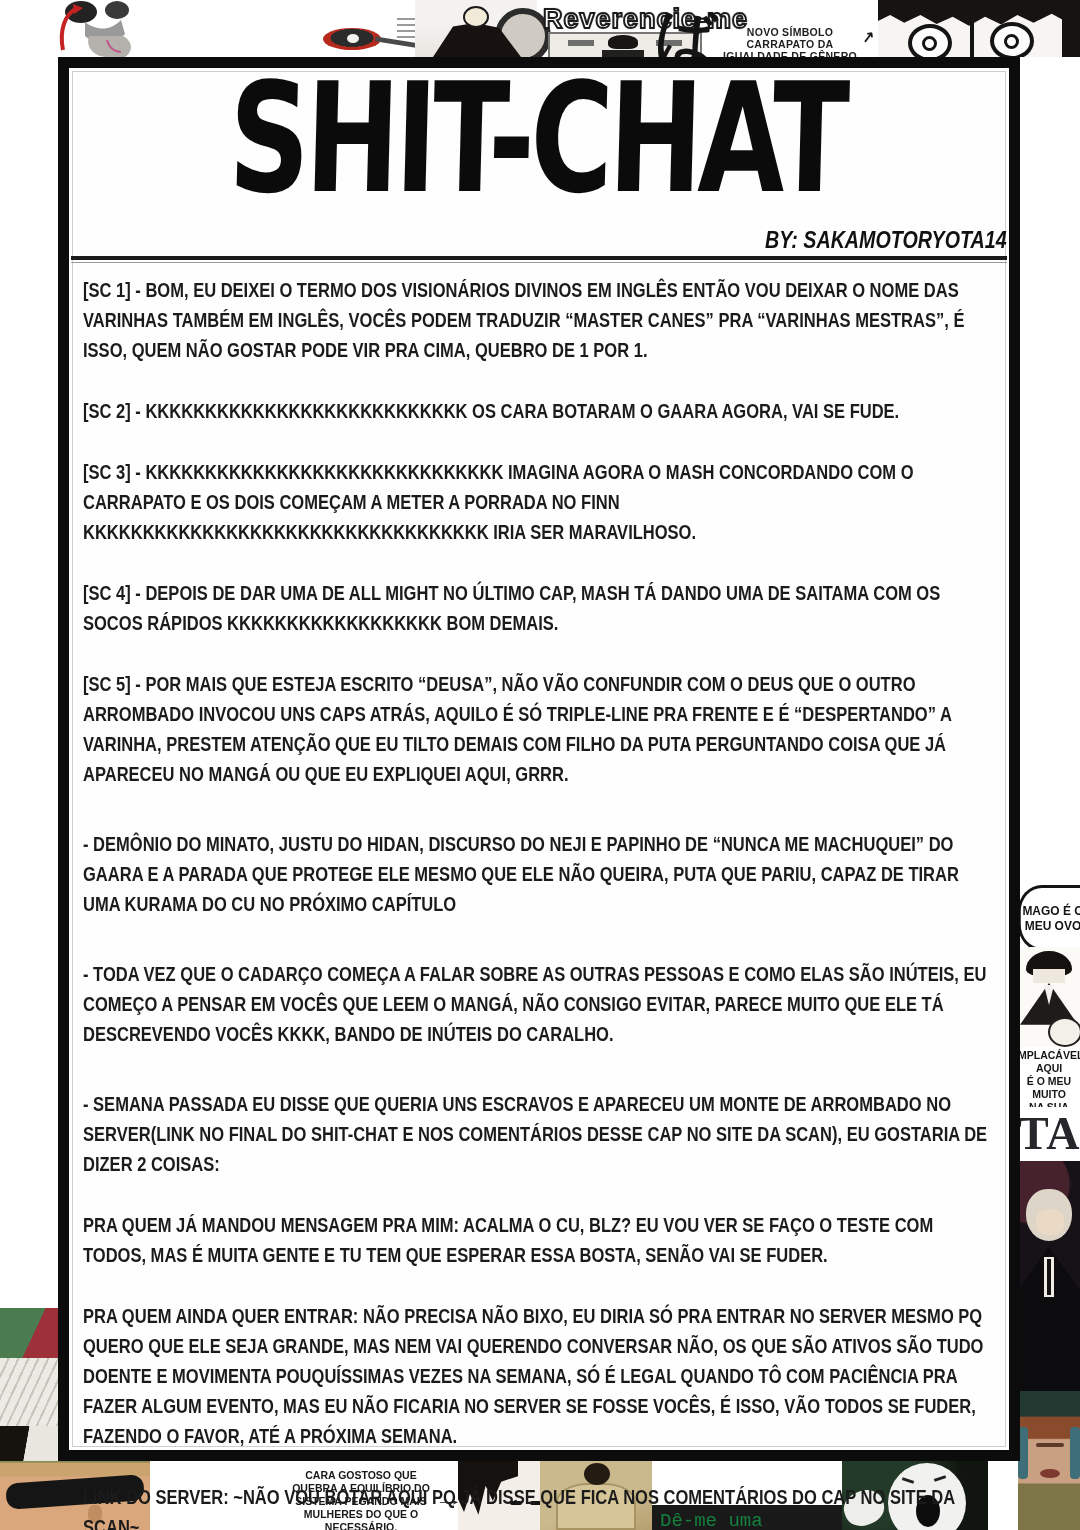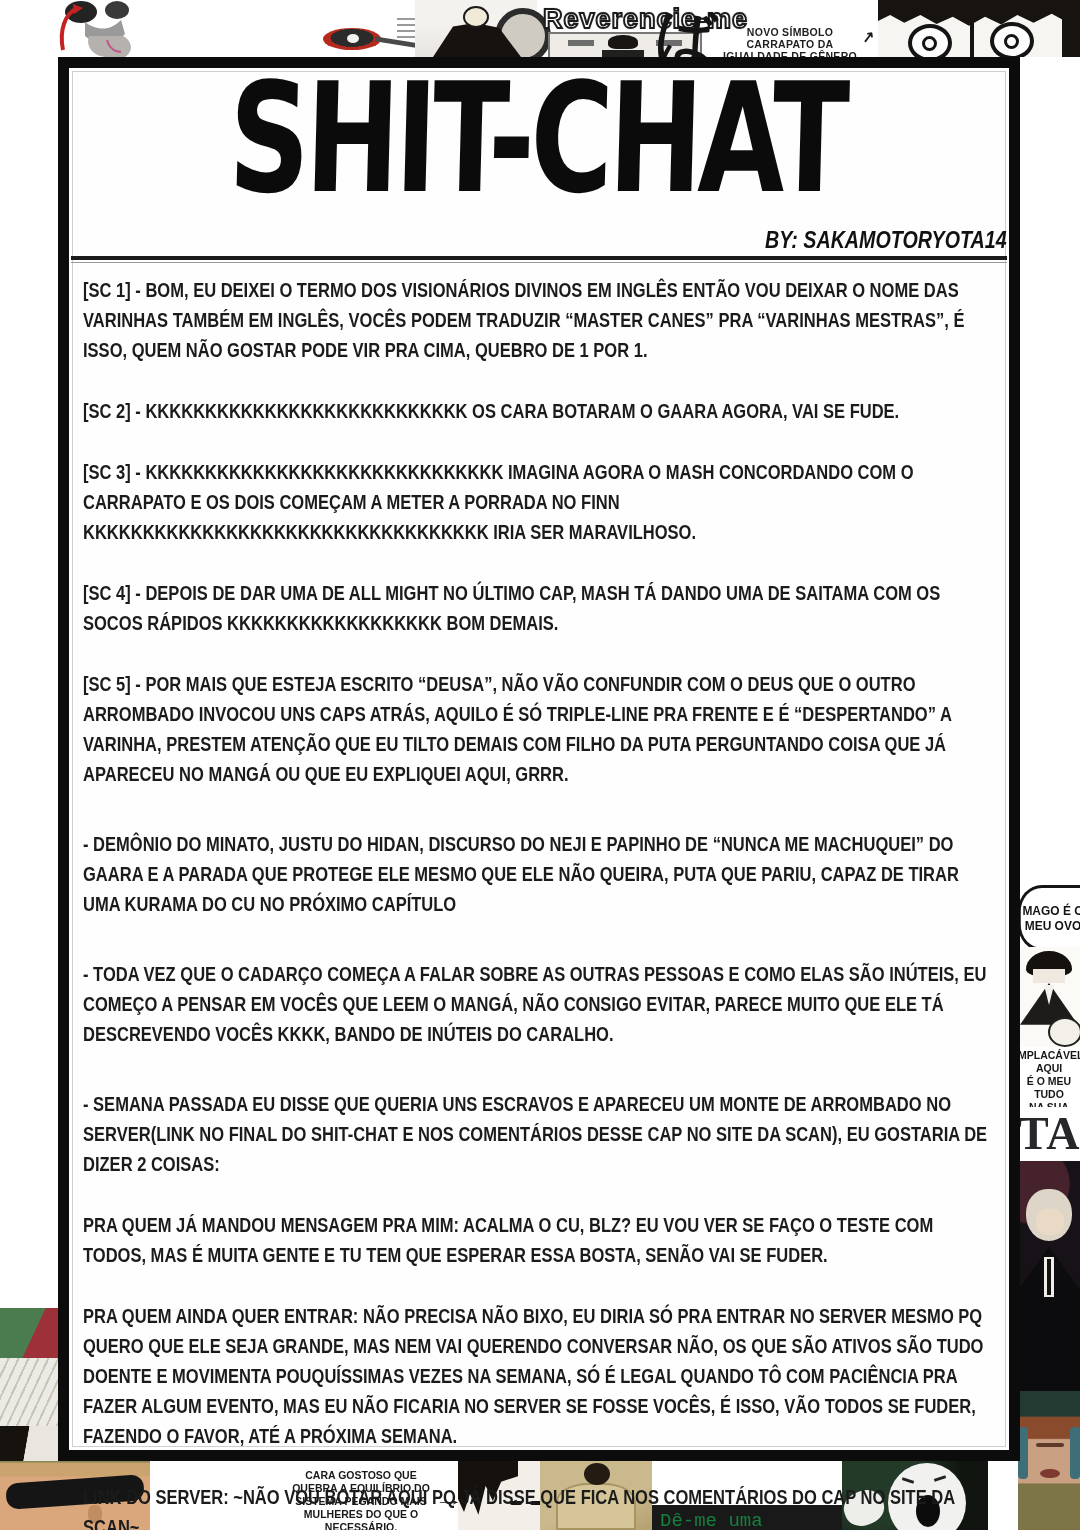--- a/index.html
+++ b/index.html
@@ -205,21 +205,21 @@
     </div>
     <div class="r-seg r-mash">
       <div class="suit"></div>
       <div class="shirt"></div>
       <div class="hair"></div>
       <div class="face"></div>
       <div class="fist"></div>
     </div>
     <div class="r-seg r-caption">
       <div>MPLACÁVEL AQUI</div>
-      <div>É O MEU TUDO</div>
+      <div>É O MEU MUITO</div>
       <div>NA SUA CARA</div>
 
     </div>
     <div class="r-seg r-tan">TAN</div>
     <div class="r-seg r-darkchar">
       <div class="suitw"></div>
       <div class="shirtw"></div>
       <div class="tiew"></div>
       <div class="hairw"></div>
       <div class="facew"></div>

